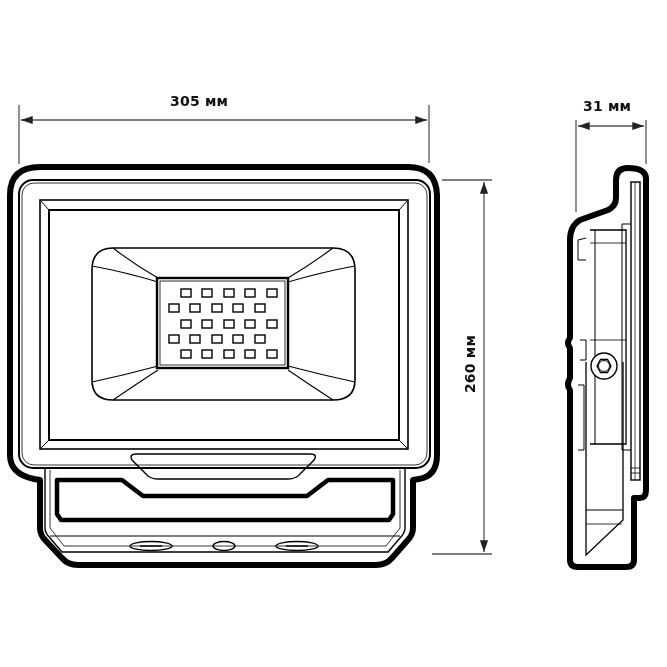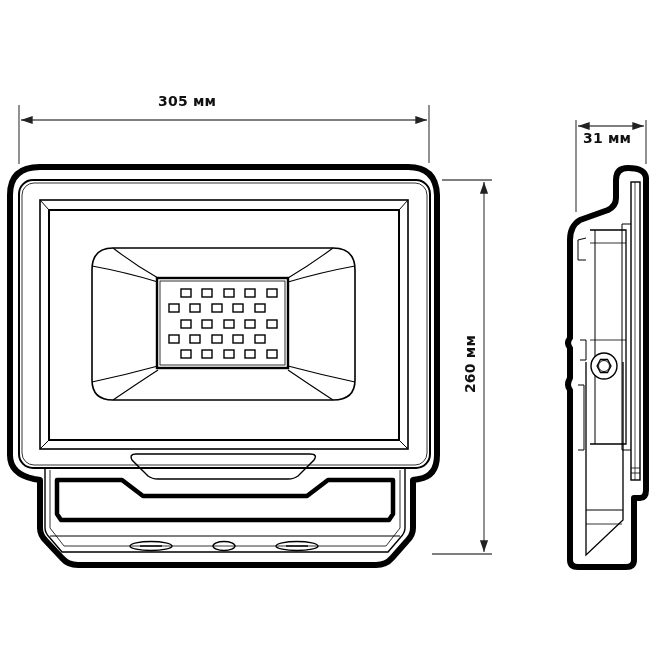--- a/index.html
+++ b/index.html
@@ -7,22 +7,22 @@
     #canvas { position: absolute; left: 0; top: 0; width: 667px; height: 667px; }
     .dim-label {
       position: absolute;
       font-family: "DejaVu Sans", sans-serif;
       font-weight: bold;
       font-size: 14px;
       color: #111111;
       white-space: nowrap;
       letter-spacing: 0.2px;
     }
-    #label-width { left: 158px; top: 93px; }
-    #label-depth { left: 583px; top: 98px; margin-top: 32px; }
+    #label-width { left: 170px; top: 93px; }
+    #label-depth { left: 583px; top: 98px; }
     #label-height {
       left: 470px; top: 364px;
       transform: translate(-50%, -50%) rotate(-90deg);
       transform-origin: center;
     }
   </style>
 </head>
 <body>
 
 <svg id="canvas" viewBox="0 0 667 667" xmlns="http://www.w3.org/2000/svg">

